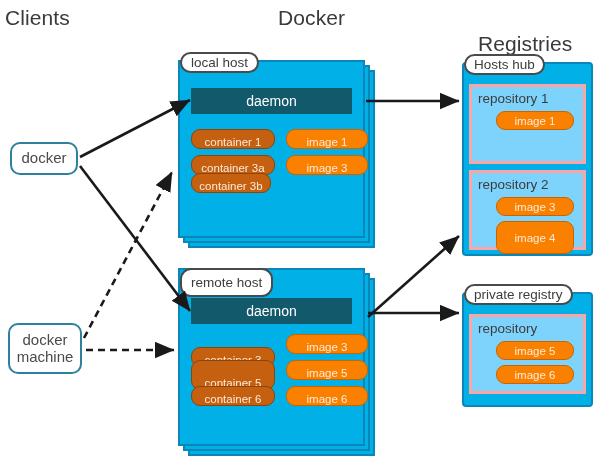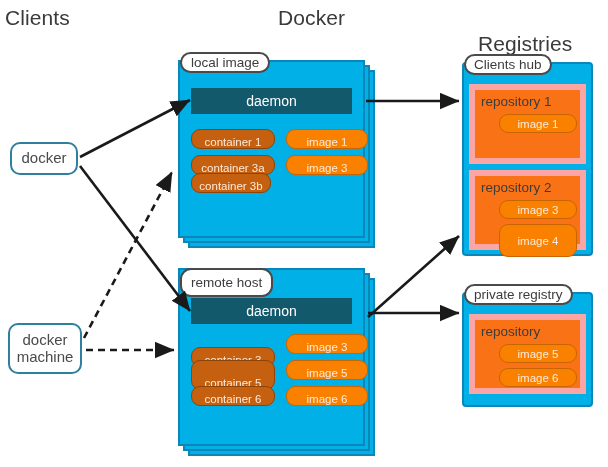--- a/index.html
+++ b/index.html
@@ -28,21 +28,21 @@
   .pill{position:absolute;border-radius:9px;font-size:11.5px;color:#fdeadb;
         display:flex;align-items:flex-end;justify-content:center;box-sizing:border-box;z-index:4;}
   .pill.container{background:#c4600f;border:1.5px solid #8d440a;}
   .pill.image{background:#fa8000;border:1.5px solid #c96500;}
 
   
   .reg-outer{position:absolute;background:#00b0e6;border:2px solid #0a86b8;border-radius:4px;box-sizing:border-box;z-index:3;}
   .reg-tab{position:absolute;background:#fff;border:2px solid #4a4a4a;border-radius:11px;
            font-size:13.5px;color:#3c3c3c;display:flex;align-items:center;padding:0 8px;
            box-sizing:border-box;z-index:6;white-space:nowrap;}
-  .repo{position:absolute;background:#f97316;border:6px solid #fca5a5;box-sizing:border-box;z-index:4;padding-left:6px;}
+  .repo{position:absolute;background:#7dd3fc;border:3px solid #fca5a5;box-sizing:border-box;z-index:4;padding-left:6px;}
   .repo-label{position:absolute;font-size:13.5px;color:#3c3c3c;white-space:nowrap;}
   .repo-pill{position:absolute;border-radius:9px;font-size:11.5px;color:#fdeadb;background:#fa8000;
              border:1.5px solid #c96500;display:flex;align-items:center;justify-content:center;
              box-sizing:border-box;}
 
   svg.arrows{position:absolute;left:0;top:0;width:608px;height:467px;z-index:7;pointer-events:none;}
 </style>
 </head>
 <body>
 
@@ -60,21 +60,21 @@
     <span>docker</span>
     <span>machine</span>
   </div>
 
   <div class="host-stack">
     <div class="host-layer" style="left:188px;top:70px;width:187px;height:178px;"></div>
     <div class="host-layer" style="left:183px;top:65px;width:187px;height:178px;"></div>
     <div class="host-main" style="left:178px;top:60px;width:187px;height:178px;"></div>
 
     <div class="host-tab" style="left:180px;top:52px;height:21px;">
-      <span>local image</span>
+      <span>local host</span>
     </div>
 
     <div class="daemon" style="left:191px;top:88px;width:161px;height:26px;">
       <span>daemon</span>
     </div>
 
     <div class="pill container" style="left:191px;top:129px;width:84px;height:20px;">
       <span>container 1</span>
     </div>
     <div class="pill container" style="left:191px;top:155px;width:84px;height:20px;">
@@ -121,21 +121,21 @@
     <div class="pill image" style="left:286px;top:360px;width:82px;height:20px;">
       <span>image 5</span>
     </div>
     <div class="pill image" style="left:286px;top:386px;width:82px;height:20px;">
       <span>image 6</span>
     </div>
   </div>
 
   <div class="reg-outer" style="left:462px;top:62px;width:131px;height:194px;"></div>
   <div class="reg-tab" style="left:464px;top:54px;height:21px;">
-    <span>Clients hub</span>
+    <span>Hosts hub</span>
   </div>
 
   <div class="repo" style="left:469px;top:84px;width:117px;height:80px;">
     <div class="repo-label" style="left:6px;top:4px;position:absolute;">repository 1</div>
     <div class="repo-pill" style="left:24px;top:24px;width:78px;height:19px;">
       <span>image 1</span>
     </div>
   </div>
 
   <div class="repo" style="left:469px;top:170px;width:117px;height:80px;">

